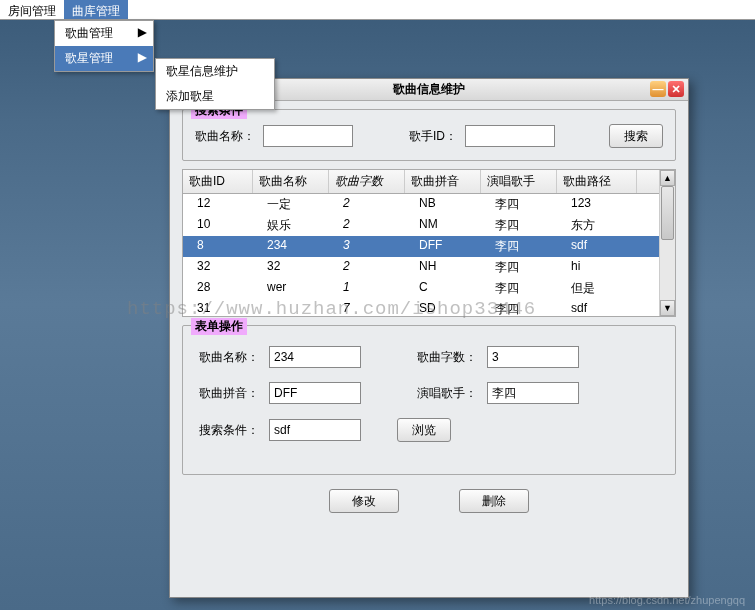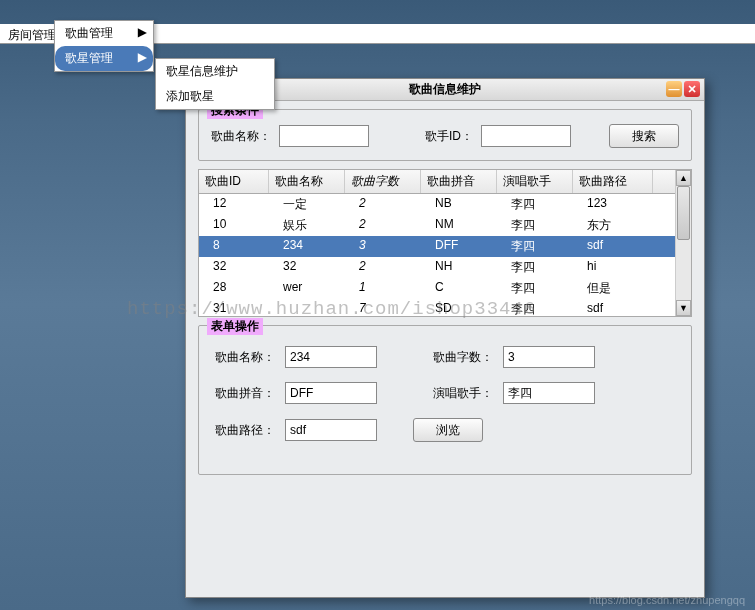--- a/index.html
+++ b/index.html
@@ -1,45 +1,45 @@
 <!DOCTYPE html>
 <html><head>
 <meta charset="utf-8">
 <style>
 * { box-sizing: border-box; margin: 0; padding: 0; font-family: "SimSun", "宋体", sans-serif; font-size: 12px; }
 body { width: 755px; height: 610px; background: linear-gradient(180deg, #3a5a78 0%, #4a6a88 20%, #5a7a98 50%, #4a6a88 100%); position: relative; overflow: hidden; }
 
-.menubar { height: 20px; background: #fff; display: flex; border-bottom: 1px solid #999; margin-top: 24px; }
+.menubar { height: 20px; background: #fff; display: flex; border-bottom: 1px solid #999; }
 .menuitem { padding: 3px 8px; cursor: default; }
 .menuitem.active { background: #4a7ab8; color: #ffffff; }
 
 .submenu { position: absolute; background: #fff; border: 1px solid #999; box-shadow: 2px 2px 4px rgba(0,0,0,0.3); min-width: 100px; z-index: 10; }
-.submenu-item { padding: 4px 36px 4px 10px; position: relative; cursor: default; border-radius: 10px; }
+.submenu-item { padding: 4px 36px 4px 10px; position: relative; cursor: default; }
 .submenu-item.active { background: #4a7ab8; color: #fff; }
 .submenu-item .arrow { position: absolute; right: 6px; top: 4px; }
 
 .submenu1 { top: 20px; left: 54px; }
 .submenu2 { top: 58px; left: 155px; min-width: 110px; }
 
-.dialog { position: absolute; top: 78px; left: 169px; width: 520px; height: 520px; background: #eaecee; border: 1px solid #888; box-shadow: 4px 4px 10px rgba(0,0,0,0.4); margin-left: 16px; }
+.dialog { position: absolute; top: 78px; left: 169px; width: 520px; height: 520px; background: #eaecee; border: 1px solid #888; box-shadow: 4px 4px 10px rgba(0,0,0,0.4); }
 .dialog-titlebar { height: 22px; background: linear-gradient(#f0f0f0, #d8d8d8); border-bottom: 1px solid #aaa; display: flex; align-items: center; justify-content: center; position: relative; font-weight: bold; }
 .dialog-titlebar .winbtns { position: absolute; right: 4px; top: 2px; display: flex; gap: 2px; }
 .winbtn { width: 16px; height: 16px; border-radius: 3px; display: flex; align-items: center; justify-content: center; font-size: 11px; color: #fff; font-weight: bold; }
 .winbtn.min { background: linear-gradient(#ffd080, #e09030); }
 .winbtn.close { background: linear-gradient(#ff7070, #d03030); }
 
 .dialog-body { padding: 8px 12px; }
 
 .groupbox { border: 1px solid #aaa; border-radius: 2px; margin-bottom: 8px; padding: 14px 12px 12px; position: relative; }
 .groupbox-title { position: absolute; top: -8px; left: 8px; background: #f0abfc; padding: 0 4px; font-weight: bold; }
 
 .search-row { display: flex; align-items: center; gap: 8px; }
 .lbl { white-space: nowrap; }
 .txt { border: 1px solid #888; background: #fff; height: 22px; padding: 2px 4px; }
-.btn { height: 24px; padding: 0 22px; background: linear-gradient(#fdfdfd, #e0e0e0); border: 1px solid #888; border-radius: 3px; cursor: default; }
+.btn { height: 24px; padding: 0 14px; background: linear-gradient(#fdfdfd, #e0e0e0); border: 1px solid #888; border-radius: 3px; cursor: default; }
 
 .table-wrap { border: 1px solid #aaa; height: 148px; display: flex; margin-bottom: 8px; }
 .table-inner { flex: 1; overflow: hidden; }
 .thead { display: flex; background: linear-gradient(#f8f8f8, #e8e8e8); border-bottom: 1px solid #aaa; }
 .th { padding: 3px 6px; border-right: 1px solid #ccc; overflow: hidden; white-space: nowrap; }
 .tbody { background: #fff; }
 .tr { display: flex; }
 .tr.sel { background: #4a7ab8; color: #fff; }
 .td { padding: 2px 14px; border-right: 1px solid transparent; overflow: hidden; white-space: nowrap; }
 .c0 { width: 70px; } .c1 { width: 76px; } .c2 { width: 76px; font-style: italic; } .c3 { width: 76px; } .c4 { width: 76px; } .c5 { width: 80px; }
@@ -185,26 +185,30 @@
           <input class="txt" value="3" style="">
         </div>
         <div class="form-row">
           <span class="lbl">歌曲拼音：</span>
           <input class="txt" value="DFF" style="">
           <span class="gap"></span>
           <span class="lbl">演唱歌手：</span>
           <input class="txt" value="李四" style="">
         </div>
         <div class="form-row">
-          <span class="lbl">歌曲路径：</span>
+          <span class="lbl">搜索条件：</span>
           <input class="txt" value="sdf" style="">
           <span style="width:20px"></span>
           <button class="btn">浏览</button>
         </div>
       </div>
     </div>
 
+    <div class="button-row">
+      <button class="btn" style="padding:0 22px">修改</button>
+      <button class="btn" style="padding:0 22px">删除</button>
+    </div>
 
   </div>
 </div>
 
 <div class="watermark">https://www.huzhan.com/ishop33446</div>
 <div class="footer-wm">https://blog.csdn.net/zhupengqq</div>
 
 </body></html>

